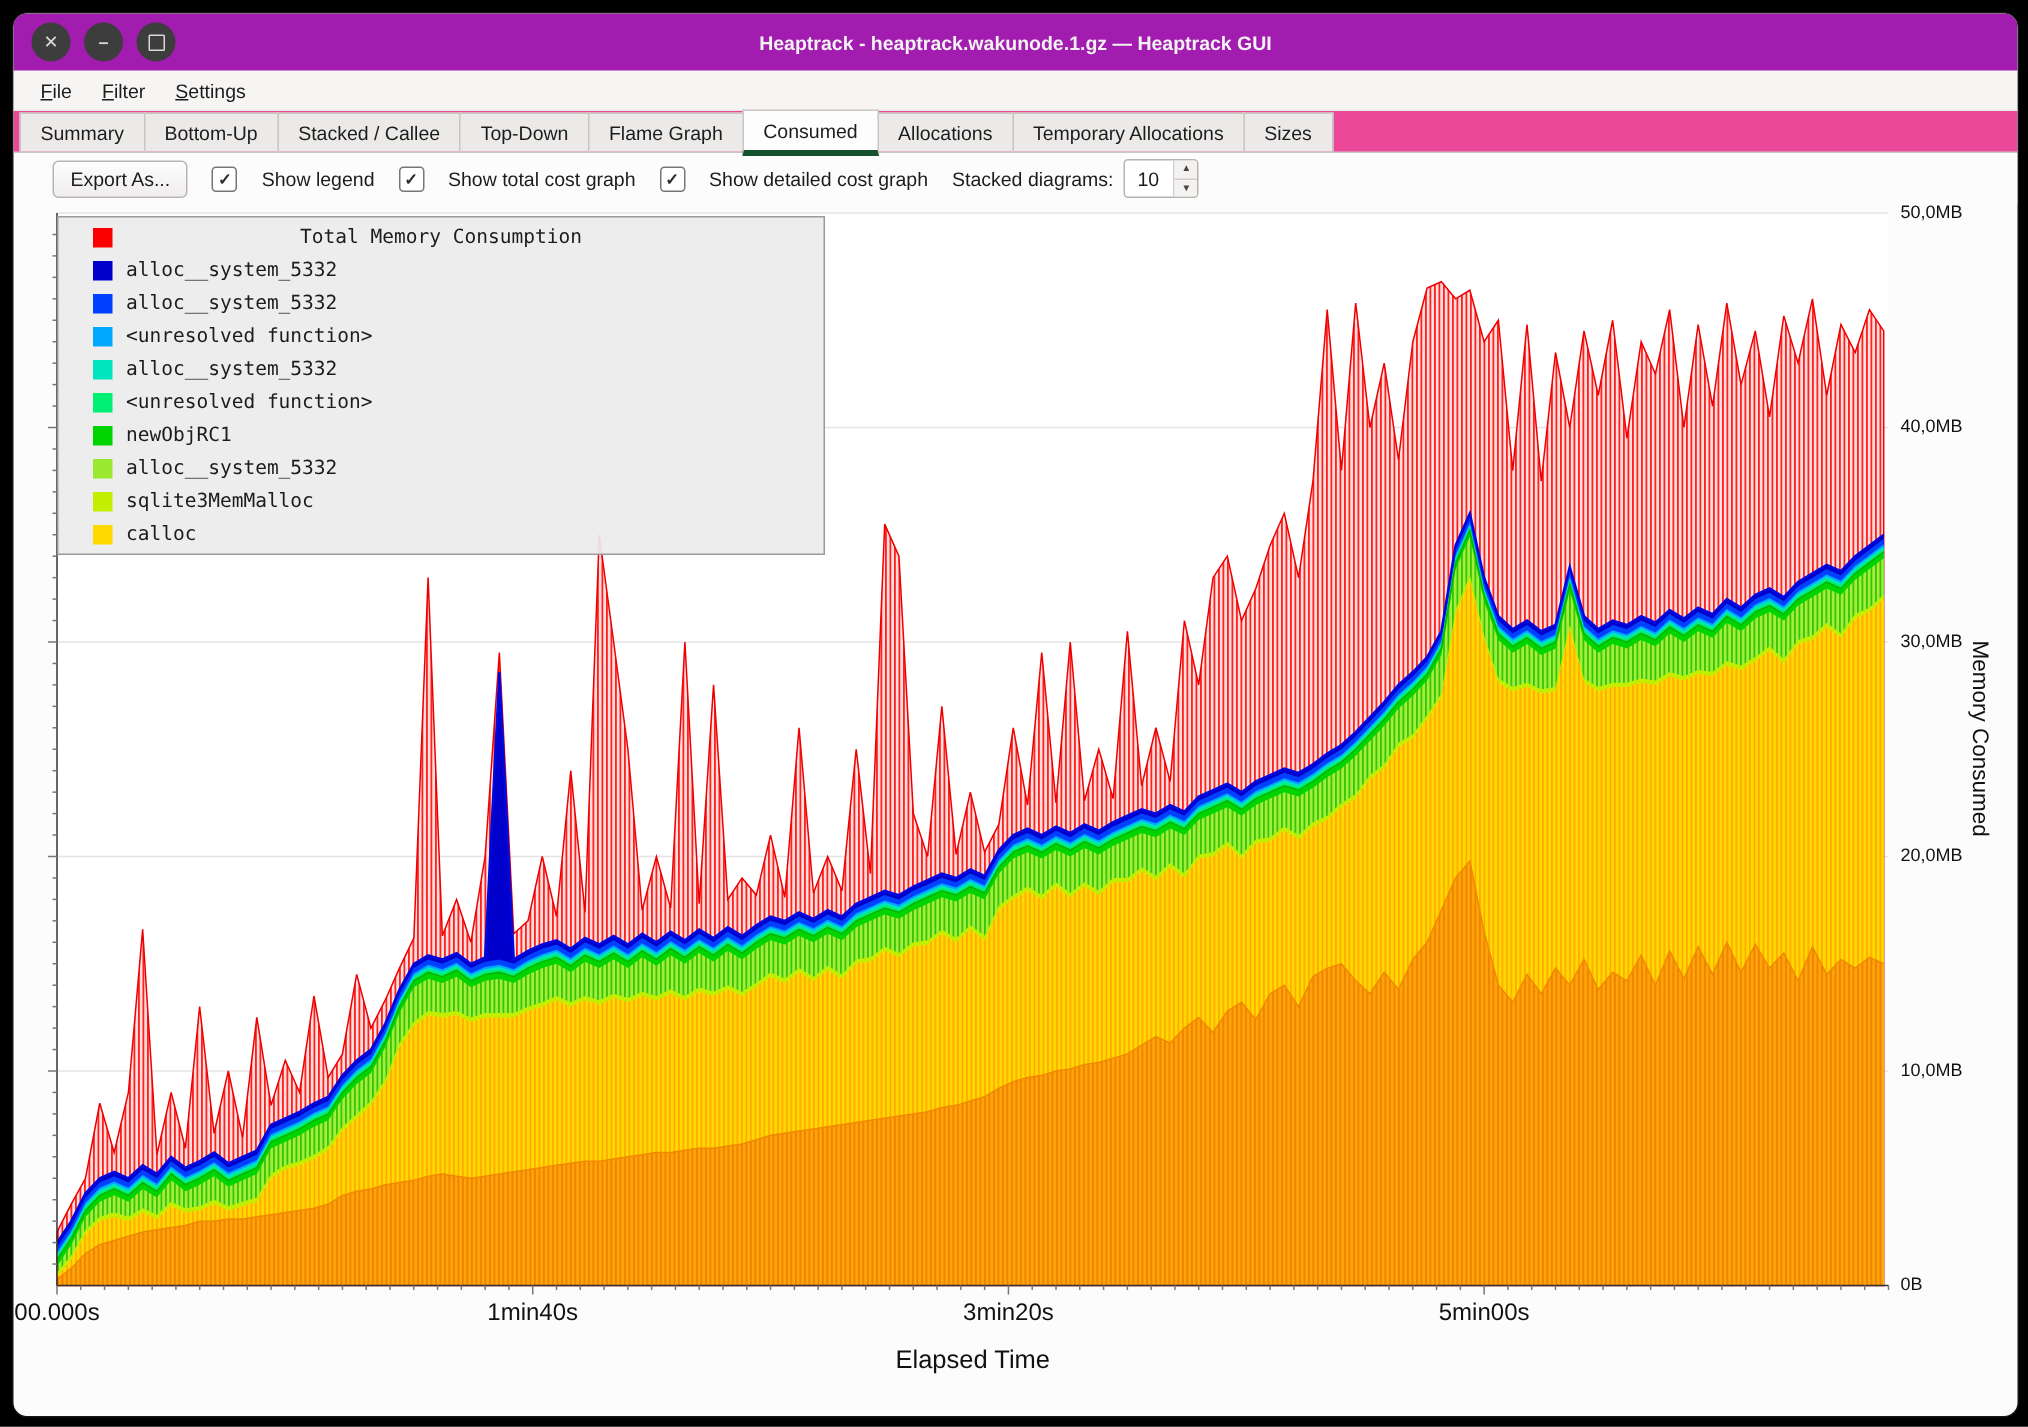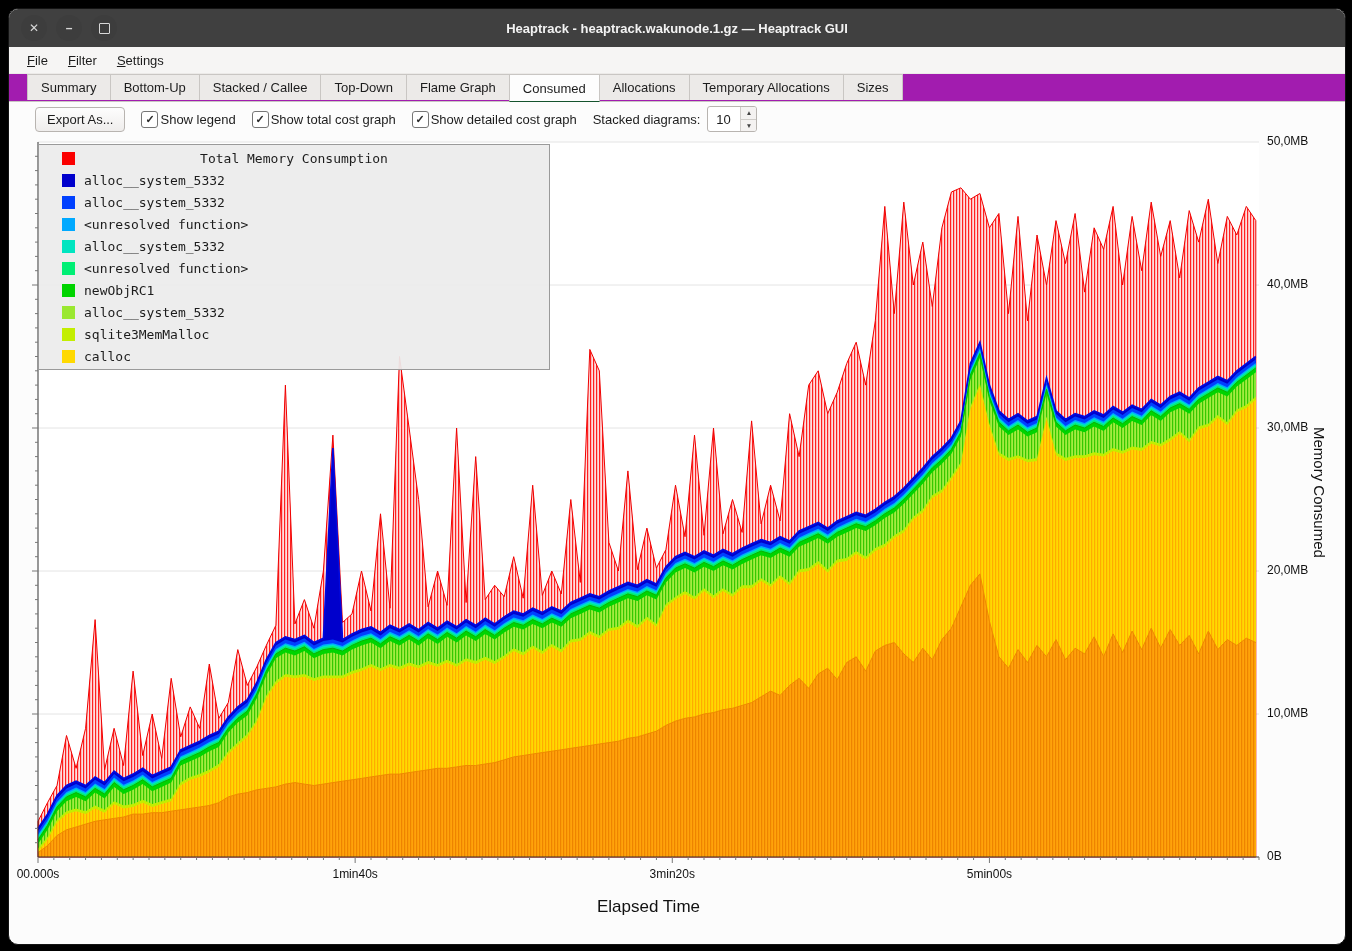--- a/index.html
+++ b/index.html
@@ -1,51 +1,51 @@
 <!DOCTYPE html>
 <html><head>
 <meta charset="utf-8">
 <style>
   html,body{margin:0;padding:0;background:#000;width:1352px;height:951px;font-family:"Liberation Sans",sans-serif;}
   .window{position:absolute;left:8px;top:8px;width:1336px;height:935px;background:#fcfcfc;border-radius:10px;overflow:hidden;border:1px solid #141414;}
   
-  .titlebar{height:38px;background:#404040;display:flex;align-items:center;position:relative;}
+  .titlebar{height:38px;background:#a21caf;display:flex;align-items:center;position:relative;}
   .win-controls{position:absolute;left:12px;top:6px;display:flex;gap:9px;}
   .win-btn{width:26px;height:26px;border-radius:50%;background:#3d3d3d;color:#d8d8d8;display:flex;align-items:center;justify-content:center;font-size:12px;cursor:pointer;}
   .win-close::after{content:"\2715";}
   .win-min::after{content:"\2013";font-weight:bold;}
   .win-max span{width:9px;height:9px;border:1.4px solid #d8d8d8;display:block;border-radius:1px;}
   .win-title{flex:1;text-align:center;color:#f2f2f2;font-size:13px;font-weight:bold;}
   
   .menubar{height:26px;background:#f6f5f4;display:flex;align-items:center;padding-left:8px;border-bottom:1px solid #eceae8;}
   .menu-item{display:inline-block;padding:3px 10px;font-size:13px;color:#1c1c1c;cursor:pointer;}
   .menu-item::first-letter{text-decoration:underline;}
   
-  .tabbar{height:27px;background:#a21caf;display:flex;align-items:flex-start;padding-left:18px;border-bottom:1px solid #c9c6c3;}
+  .tabbar{height:27px;background:#ec4899;display:flex;align-items:center;padding-left:4px;border-bottom:1px solid #c9c6c3;}
   .tab{font-size:13px;color:#1c1c1c;padding:5px 13px 5px 13px;background:#eceae8;border:1px solid #c9c6c3;border-bottom:none;margin-right:-1px;cursor:pointer;white-space:nowrap;}
-  .tab.active{background:#fdfdfd;position:relative;padding-top:6px;margin-bottom:-1px;border-bottom:1px solid #14532d;font-weight:normal;}
+  .tab.active{background:#fdfdfd;position:relative;padding-top:6px;margin-bottom:-1px;border-bottom:4px solid #14532d;font-weight:normal;}
   
   .toolbar{height:34px;display:flex;align-items:center;gap:16px;padding:0 14px;background:#fcfcfc;margin-left:12px;}
   .btn{font-size:13px;color:#1c1c1c;padding:4px 11px;border:1px solid #b8b4b0;border-radius:4px;background:linear-gradient(#fdfdfd,#efedec);cursor:pointer;}
-  .cb{display:flex;align-items:center;gap:2px;font-size:13px;color:#1c1c1c;cursor:pointer;}
+  .cb{display:flex;align-items:center;gap:16px;font-size:13px;color:#1c1c1c;cursor:pointer;}
   .cb .box{width:15px;height:15px;border:1px solid #767676;border-radius:3px;background:#fff;display:flex;align-items:center;justify-content:center;font-size:11px;color:#2d2d2d;}
   .cb .box.checked::after{content:"\2713";font-weight:bold;}
   .spin-wrap{display:flex;align-items:center;gap:7px;font-size:13px;color:#1c1c1c;}
   .spin{display:flex;width:48px;height:24px;border:1px solid #b8b4b0;border-radius:3px;background:#fff;overflow:hidden;}
   .spin .val{flex:1;display:flex;align-items:center;padding-left:8px;font-size:13px;}
   .spin .arrows{width:15px;display:flex;flex-direction:column;border-left:1px solid #cfccc9;}
   .spin .arrows div{flex:1;display:flex;align-items:center;justify-content:center;font-size:6.5px;color:#444;cursor:pointer;background:#f4f2f1;}
   .spin .arrows .up{border-bottom:1px solid #cfccc9;}
   .spin .arrows .up::after{content:"\25B2";}
   .spin .arrows .down::after{content:"\25BC";}
   
   #chart-area{position:absolute;left:17px;top:130px;width:1245px;height:800px;}
   #chart-area svg{position:absolute;left:0;top:0;}
   .y-tick{position:absolute;font-size:12px;color:#111;white-space:nowrap;}
-  .x-tick{position:absolute;font-size:12px;color:#111;width:70px;text-align:center;}
+  .x-tick{position:absolute;font-size:16px;color:#111;width:70px;text-align:center;}
   #x-axis-title{position:absolute;font-size:17px;color:#111;text-align:center;}
   #y-axis-title{position:absolute;left:1302px;top:418px;font-size:15px;color:#111;writing-mode:vertical-rl;}
   
   #legend{position:absolute;left:12px;top:5px;width:470px;background:rgba(236,236,236,0.93);border:1px solid #9a9a9a;padding:2px 20px;font-family:"DejaVu Sans Mono",monospace;font-size:13px;color:#1c1c1c;z-index:5;}
   .legend-row{display:flex;align-items:center;height:22px;}
   .legend-row .swatch{width:13px;height:13px;margin:0 9px 0 3px;flex:none;}
   .legend-title-row .legend-label{flex:1;text-align:center;padding-right:25px;}
 </style>
 </head>
 <body>

